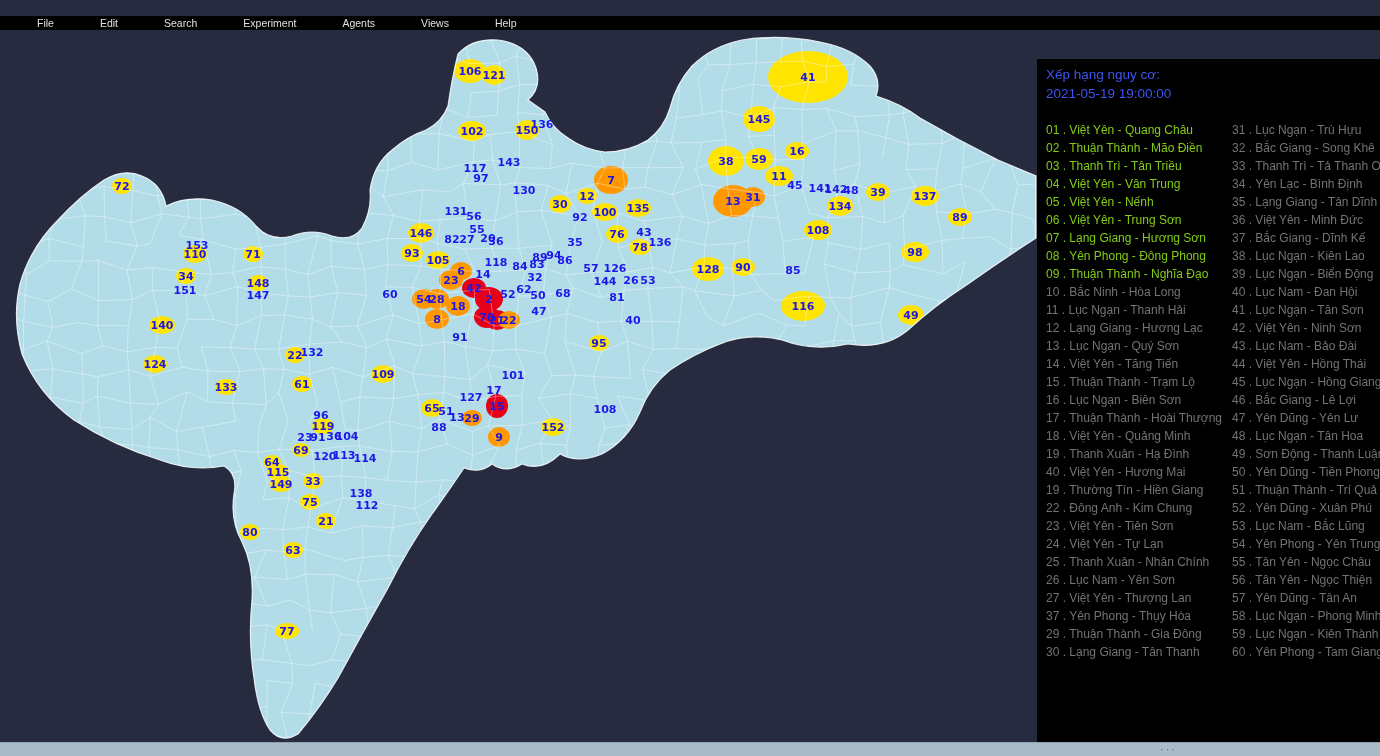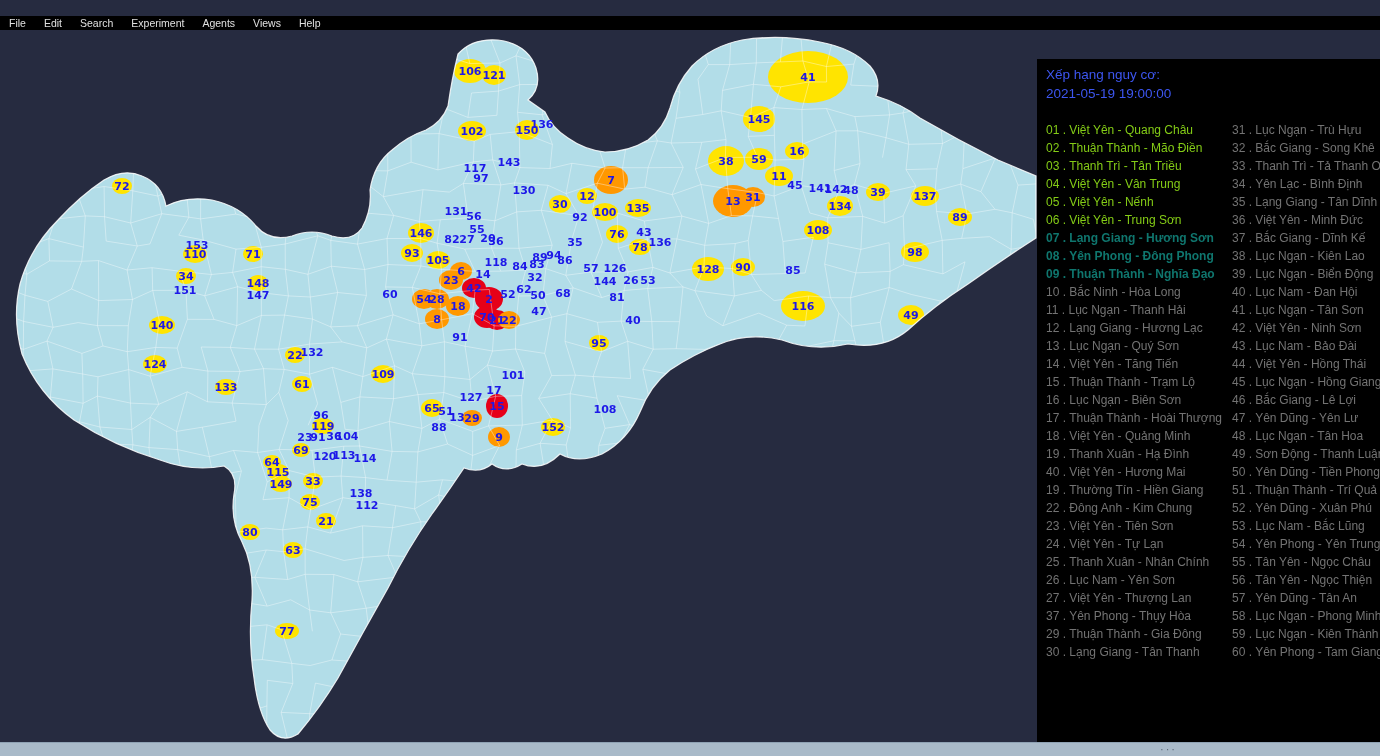--- a/index.html
+++ b/index.html
@@ -10,34 +10,34 @@
     font-size:10px;display:flex;align-items:center;}
   .app-icon{width:10px;height:10px;border-radius:50%;background:#2f9e3a;margin:0 6px 0 6px;
     box-shadow:inset -2px -2px 0 #1c6b24, inset 2px 2px 0 #bfe8c2;}
   .win-title{white-space:nowrap;}
   .win-controls{margin-left:auto;display:flex;height:16px;}
   .win-btn{width:46px;height:16px;display:flex;align-items:center;justify-content:center;
     color:#e8e8e8;font-size:9px;cursor:default;}
   
   .menubar{position:absolute;top:16px;left:0;width:1380px;height:14px;background:#000;color:#e0e0e0;
     font-size:10.5px;display:flex;align-items:center;}
-  .menu-item{padding:0 9px;line-height:14px;}
+  .menu-item{padding:0 9px;line-height:14px;margin-left:28px;}
   
   .content{position:absolute;top:30px;left:0;width:1380px;height:712px;display:flex;}
   .map-area{position:relative;width:1037px;height:712px;background:#262b40;overflow:hidden;}
   .map-area svg{display:block;}
   
   .risk-panel{position:relative;width:343px;height:712px;background:#000;overflow:hidden;margin-top:29px;}
   .panel-title{position:absolute;left:9px;top:8px;color:#3d56f0;font-size:13.5px;white-space:nowrap;}
   .panel-timestamp{position:absolute;left:9px;top:27px;color:#3d56f0;font-size:13.5px;white-space:nowrap;}
   .rank-col{position:absolute;top:62px;font-size:12px;line-height:18px;white-space:nowrap;}
   .rank-col-left{left:9px;width:186px;overflow:hidden;}
   .rank-col-right{left:195px;width:148px;overflow:hidden;}
   .lv-red{color:#84cc16;}
-  .lv-orange{color:#0f766e;font-weight:bold;}
+  .lv-orange{color:#84cc16;}
   .lv-yellow{color:#737373;}
   
   .bottom-bar{position:absolute;left:0;bottom:0;width:1380px;height:14px;background:#a9bac9;
     border-top:1px solid #8fa2b4;box-sizing:border-box;}
   .scroll-grip{position:absolute;left:1160px;top:0px;color:#5c6a78;font-size:11px;letter-spacing:2px;line-height:13px;}
 </style>
 </head>
 <body>
 
 <div class="window">

